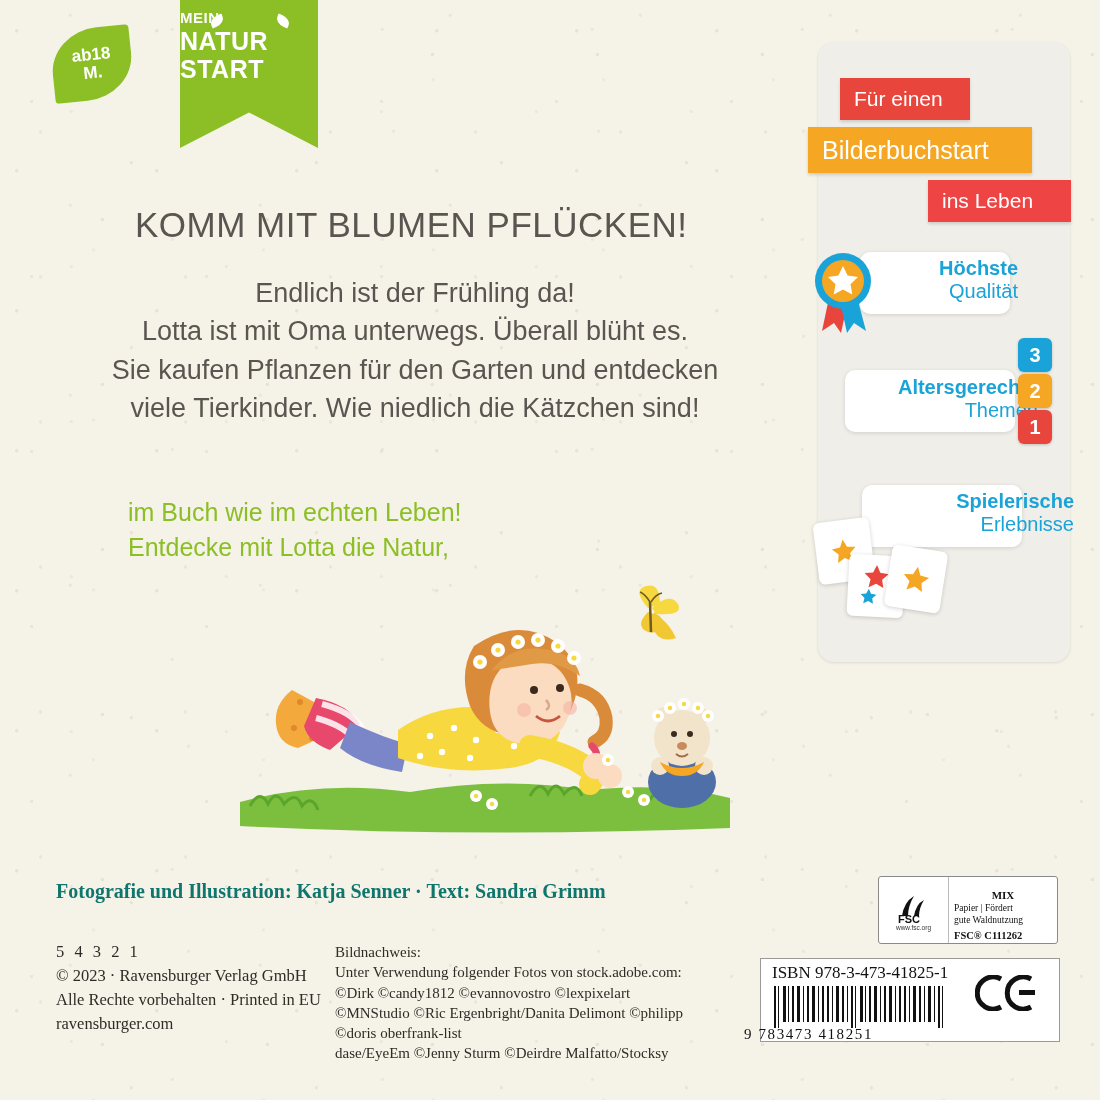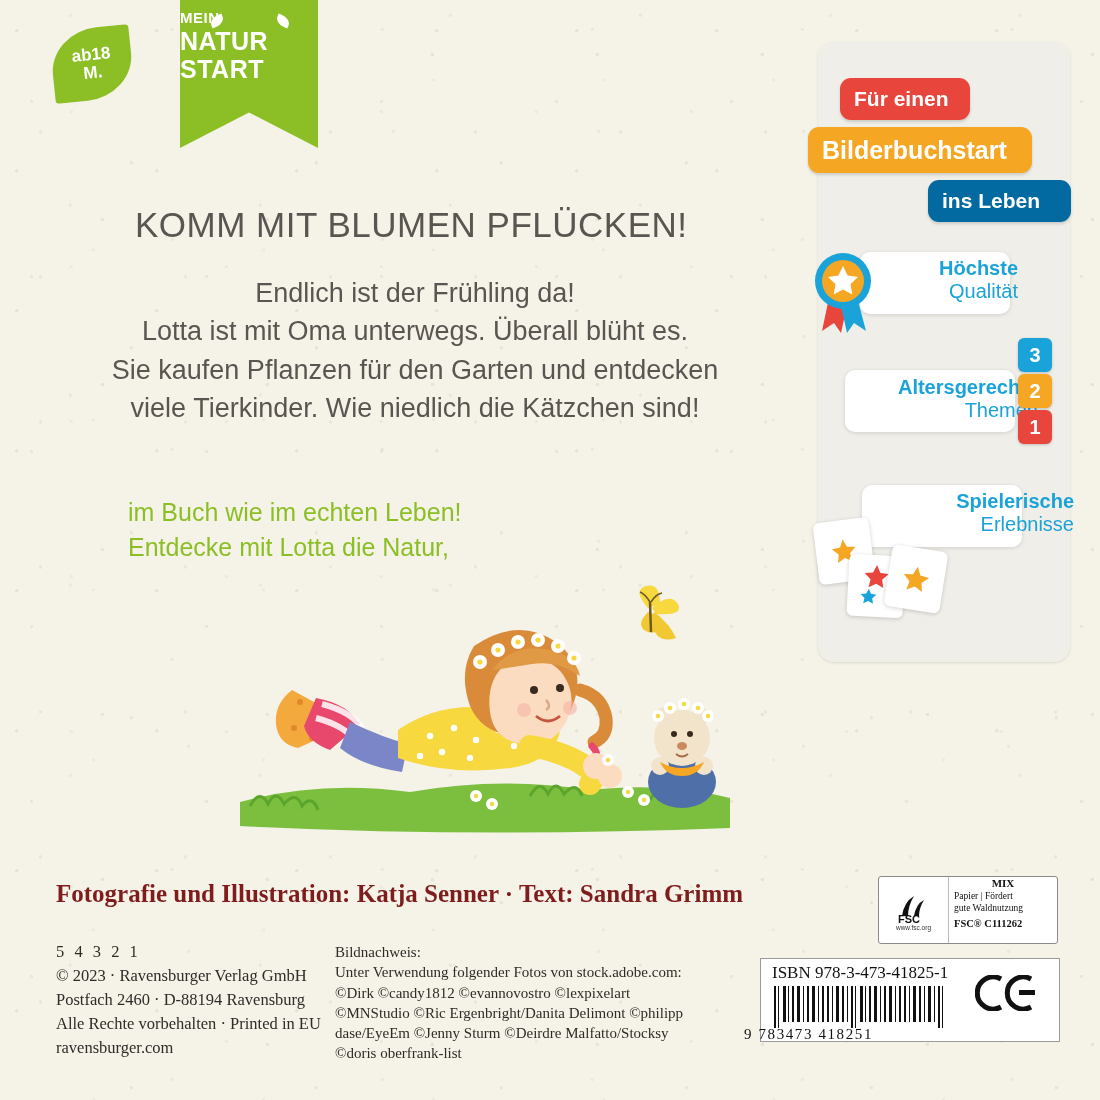--- a/index.html
+++ b/index.html
@@ -89,36 +89,36 @@
   
   .quality-card {
     position: absolute; left: 818px; top: 42px;
     width: 252px; height: 620px;
     background: #f0eee8;
     border-radius: 16px;
     box-shadow: 0 1px 3px rgba(0,0,0,.10);
   }
   .flag {
     position: absolute;
-    border-radius: 11px;
-    color: #fff; font-weight: bold;
+    border-radius: 0;
+    color: #fff; font-weight: normal;
     display: flex; align-items: center;
     box-shadow: 0 2px 3px rgba(0,0,0,.15);
   }
   .flag-1 {
     left: 840px; top: 78px; width: 130px; height: 42px;
     background: #e8453c; font-size: 21px; padding-left: 14px;
   }
   .flag-2 {
     left: 808px; top: 127px; width: 224px; height: 46px;
     background: #f5a623; font-size: 25px; padding-left: 14px;
   }
   .flag-3 {
     left: 928px; top: 180px; width: 143px; height: 42px;
-    background: #0369a1; font-size: 21px; padding-left: 14px;
+    background: #ef4444; font-size: 21px; padding-left: 14px;
   }
 
   .white-tile {
     position: absolute;
     background: #fff;
     border-radius: 10px;
     box-shadow: 0 1px 4px rgba(0,0,0,.13);
   }
   .tile-1 { left: 860px; top: 252px; width: 150px; height: 62px; }
   .tile-2 { left: 845px; top: 370px; width: 170px; height: 62px; }
@@ -153,21 +153,21 @@
   .sc1 { left: 816px; top: 520px; transform: rotate(-7deg); }
   .sc2 { left: 848px; top: 555px; transform: rotate(3deg); }
   .sc3 { left: 888px; top: 548px; transform: rotate(9deg); }
 
   
   .illustration { position: absolute; left: 230px; top: 570px; width: 520px; height: 280px; }
 
   
   .credits {
     position: absolute; left: 56px; top: 880px;
-    font-size: 25px; font-weight: bold; color: #7f1d1d;
+    font-size: 20px; font-weight: bold; color: #0f766e;
     font-family: "Liberation Serif", serif;
   }
   .imprint {
     position: absolute; left: 56px; top: 940px;
     font-size: 16.5px; line-height: 1.45; color: #2f2c28;
     font-family: "Liberation Serif", serif;
   }
   .imprint .nums { letter-spacing: 3px; }
   .photocredits {
     position: absolute; left: 335px; top: 942px; width: 400px;
@@ -175,21 +175,21 @@
     font-family: "Liberation Serif", serif;
   }
 
   .fsc-box {
     position: absolute; left: 878px; top: 876px;
     width: 180px; height: 68px;
     background: #fff; border: 1px solid #8a8a8a; border-radius: 3px;
     display: flex;
   }
   .fsc-left { width: 70px; display: flex; flex-direction: column; align-items: center; justify-content: center; border-right: 1px solid #bbb; }
-  .fsc-right { flex: 1; padding: 0 5px; font-size: 9.5px; line-height: 1.25; color: #111; font-family: "Liberation Serif", serif; }
+  .fsc-right { flex: 1; padding: 12px 5px; font-size: 9.5px; line-height: 1.25; color: #111; font-family: "Liberation Serif", serif; }
   .fsc-right .mix { text-align: center; font-weight: bold; font-size: 11px; }
   .fsc-right .code { font-weight: bold; font-size: 10.5px; margin-top: 2px; }
   .fsc-url { font-size: 6.5px; color: #333; }
 
   .isbn-box {
     position: absolute; left: 760px; top: 958px;
     width: 300px; height: 84px;
     background: #fff; border: 1px solid #9a9a9a;
   }
   .isbn-text {
@@ -410,32 +410,31 @@
       <path d="M20 12 q-5 -8 -10 -10 M21 12 q5 -8 11 -9" stroke="#6b5a2a" stroke-width="1.6" fill="none"></path>
     </g>
   </svg>
 </div>
 
 <div class="credits">Fotografie und Illustration: Katja Senner · Text: Sandra Grimm</div>
 
 <div class="imprint">
   <div class="nums">5 4 3 2 1</div>
   <div>© 2023 · Ravensburger Verlag GmbH</div>
-  <div>Postfach 2460 · D-88194 Ravensburg</div>
   <div>Alle Rechte vorbehalten · Printed in EU</div>
   <div>ravensburger.com</div>
 </div>
 
 <div class="photocredits">
   <div>Bildnachweis:</div>
   <div>Unter Verwendung folgender Fotos von stock.adobe.com:</div>
   <div>©Dirk ©candy1812 ©evannovostro ©lexpixelart</div>
   <div>©MNStudio ©Ric Ergenbright/Danita Delimont ©philipp</div>
+  <div>©doris oberfrank-list</div>
   <div>dase/EyeEm ©Jenny Sturm ©Deirdre Malfatto/Stocksy</div>
-  <div>©doris oberfrank-list</div>
 </div>
 
 <div class="fsc-box">
   <div class="fsc-left">
     <svg width="40" height="34" viewBox="0 0 40 34">
       <path d="M8 26 q2 -14 12 -20 q-6 10 -6 20 z" fill="#111"></path>
       <path d="M20 26 q2 -12 10 -16 q-5 8 -5 16 z" fill="#111"></path>
       <text x="4" y="33" font-family="Liberation Sans, sans-serif" font-size="11" font-weight="bold" fill="#111">FSC</text>
     </svg>
     <div class="fsc-url">www.fsc.org</div>

